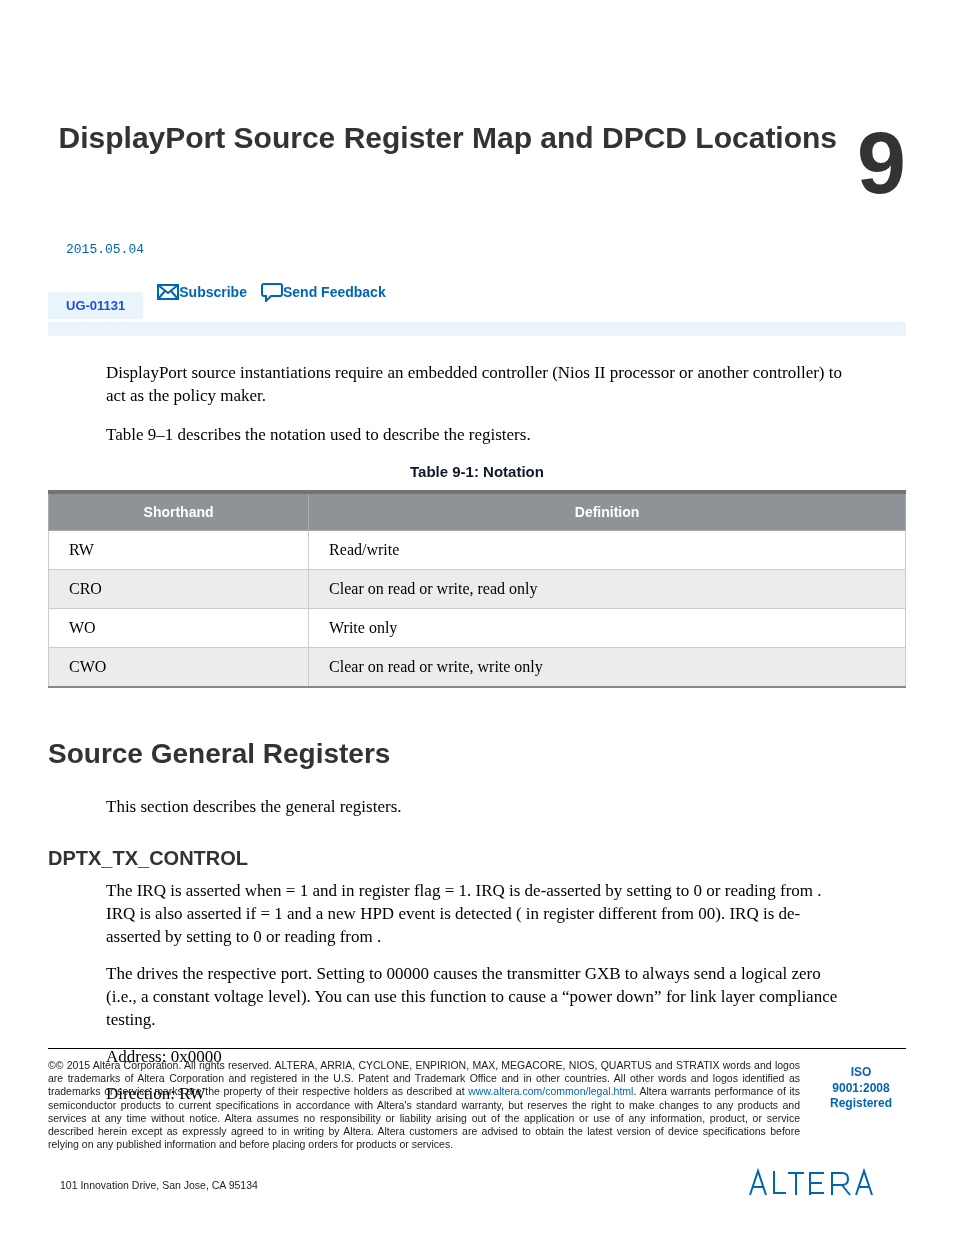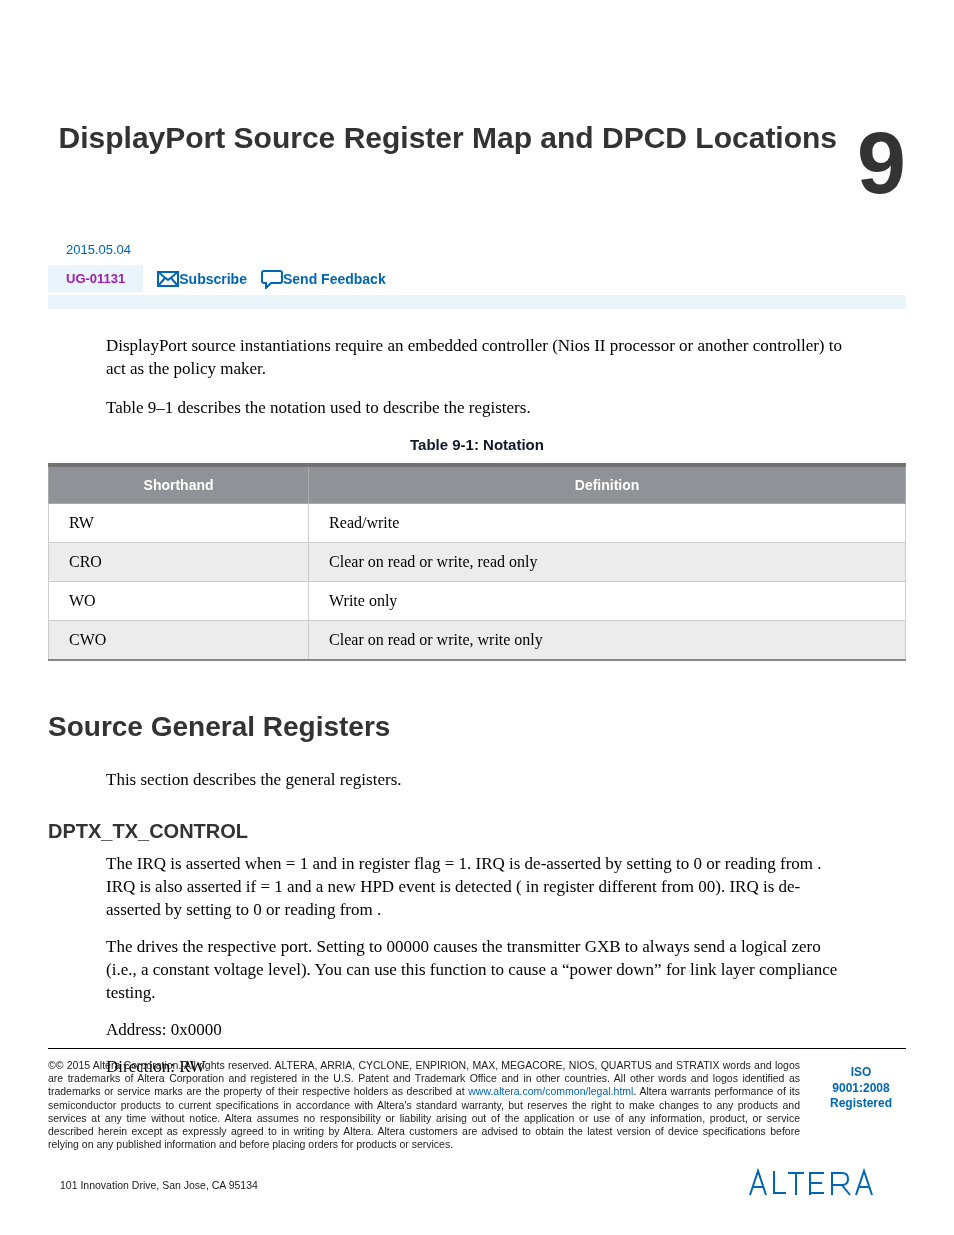--- a/index.html
+++ b/index.html
@@ -40,32 +40,33 @@
     line-height: 0.8;
     margin-top: 8px;
   }
   .meta-row {
     display: flex;
     align-items: center;
     gap: 14px;
     margin-bottom: 4px;
   }
   .date-pill {
-    font-family: Liberation Sans, sans-serif;
+    font-family: Liberation Mono, monospace;
     font-size: 13px;
     color: #0066b3;
     padding: 4px 18px;
   }
   .doc-id {
     font-family: Arial, sans-serif;
     font-weight: 700;
     font-size: 13px;
-    color: #a21caf;
+    color: #1d4ed8;
     background: #eaf4fb;
     padding: 6px 18px;
+    margin-top: 27px;
   }
   .action-link {
     display: inline-flex;
     align-items: center;
     gap: 0;
     font-family: Arial, sans-serif;
     font-weight: 700;
     font-size: 14px;
     color: #0066b3;
     text-decoration: none;

